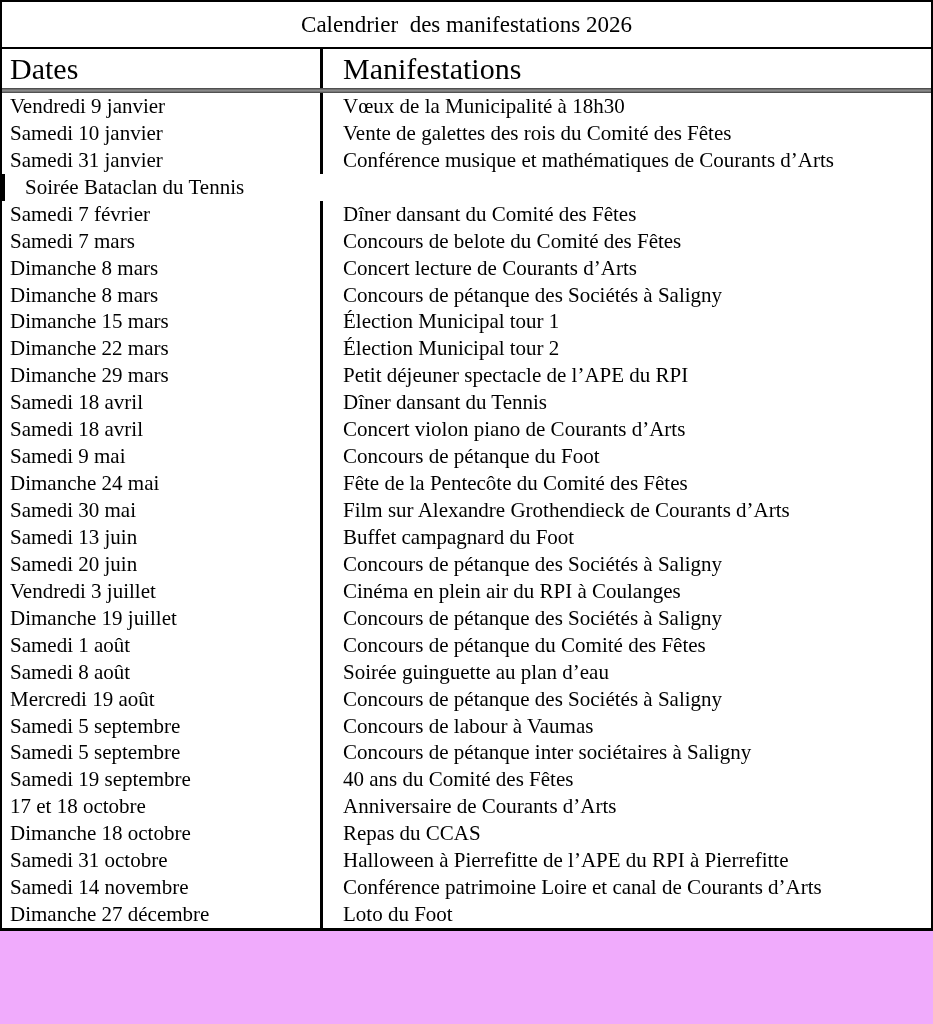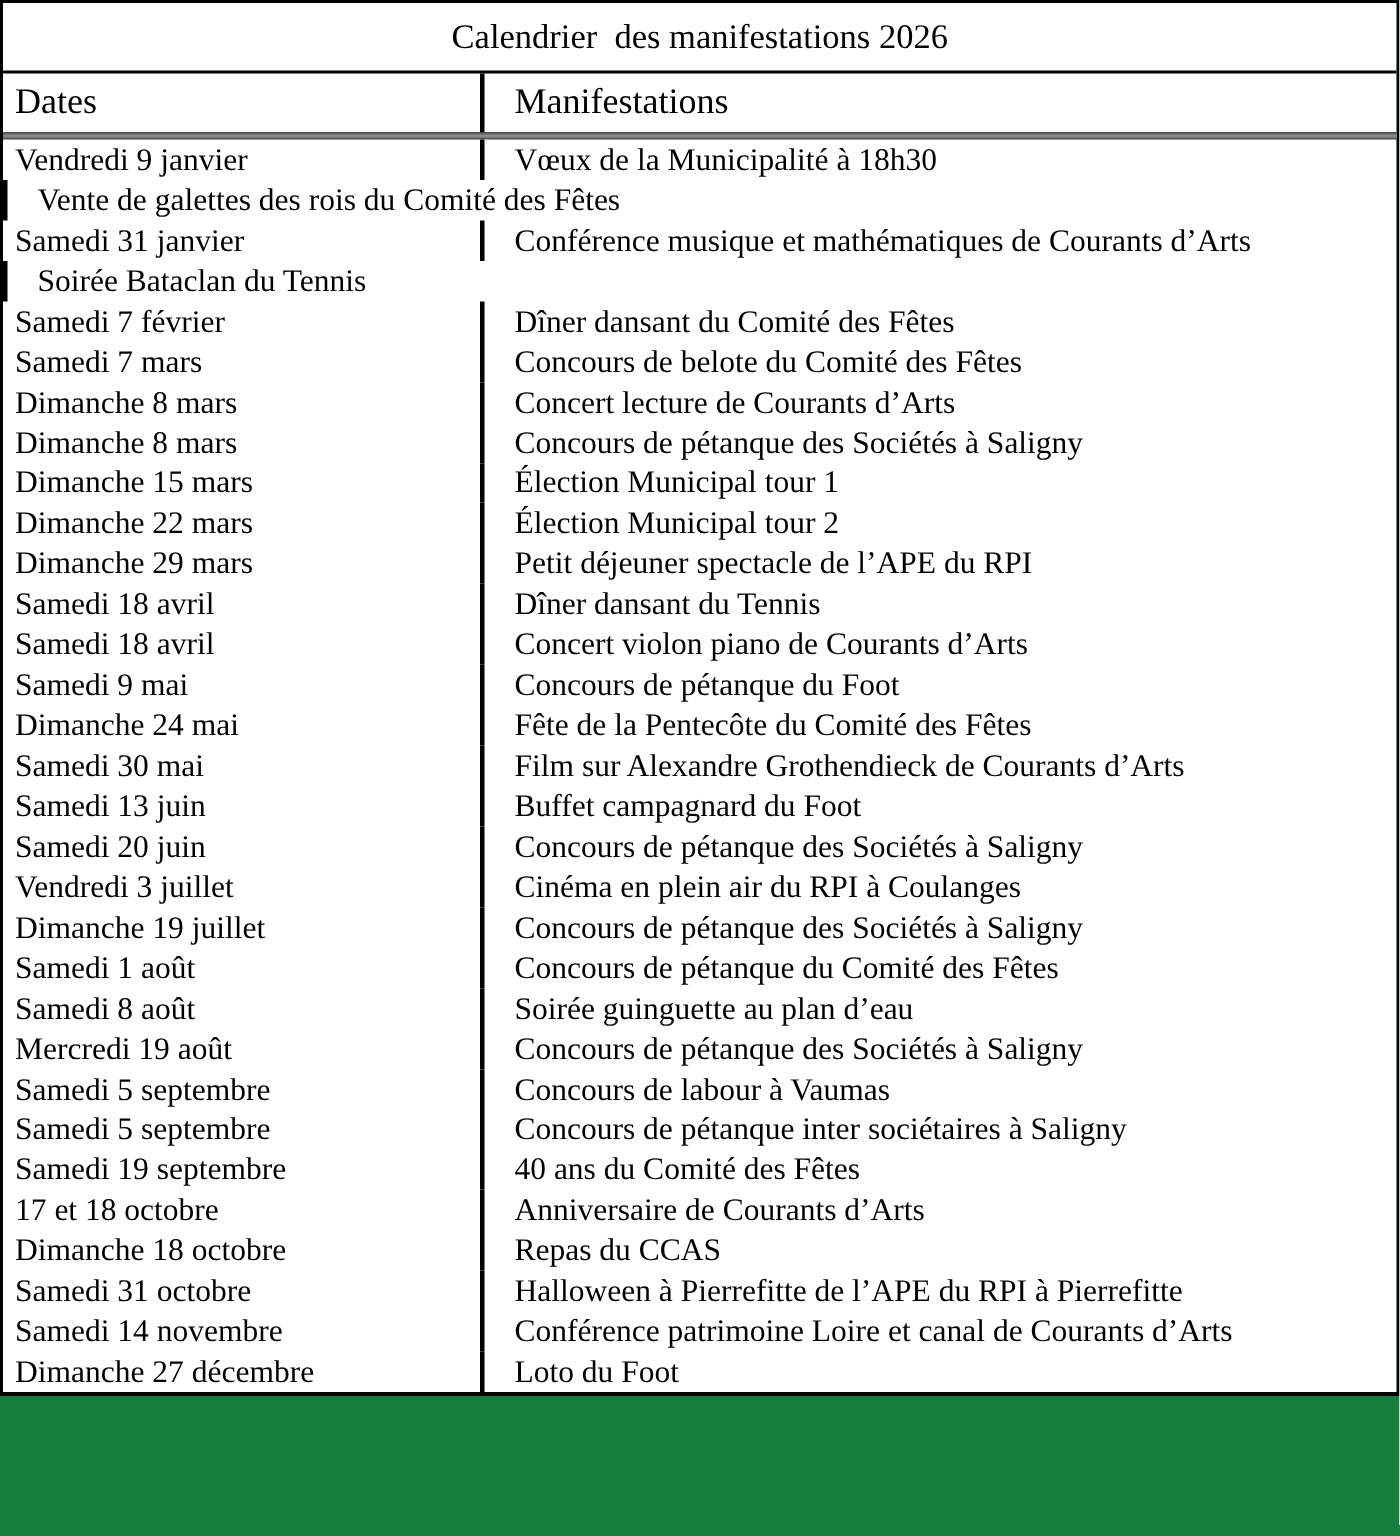--- a/index.html
+++ b/index.html
@@ -3,21 +3,21 @@
 <meta charset="utf-8">
 <style>
   html, body {
     margin: 0;
     padding: 0;
     background: #ffffff;
   }
   .page {
     width: 933px;
     height: 1024px;
-    background: #15803d;
+    background: #f0abfc;
     font-family: "Liberation Serif", "DejaVu Serif", serif;
     color: #000000;
     overflow: hidden;
   }
   .doc-table {
     box-sizing: border-box;
     width: 933px;
     border: 2px solid #000000;
     border-bottom-width: 3px;
     background: #ffffff;
@@ -51,21 +51,21 @@
     flex: 0 0 318px;
     width: 318px;
     padding-left: 8px;
   }
   .manif-col {
     flex: 1 1 auto;
     border-left: 3px solid #000000;
     padding-left: 20px;
   }
   .header-row .cell {
-    font-size: 24px;
+    font-size: 30px;
   }
   .body-rows {
     display: flex;
     flex-direction: column;
   }
   .row {
     display: flex;
     flex: 0 0 auto;
     height: 26.94px;
   }
@@ -87,20 +87,21 @@
 
     <div class="header-rule"></div>
 
     <div class="body-rows" id="rows-container">
   <div class="row">
     <div class="cell date-col">Vendredi 9 janvier</div>
     <div class="cell manif-col">Vœux de la Municipalité à 18h30</div>
   </div>
 
   <div class="row">
+    <div class="cell date-col">Samedi 10 janvier</div>
     <div class="cell manif-col">Vente de galettes des rois du Comité des Fêtes</div>
   </div>
 
   <div class="row">
     <div class="cell date-col">Samedi 31 janvier</div>
     <div class="cell manif-col">Conférence musique et mathématiques de Courants d’Arts</div>
   </div>
 
   <div class="row">
     <div class="cell manif-col">Soirée Bataclan du Tennis</div>

